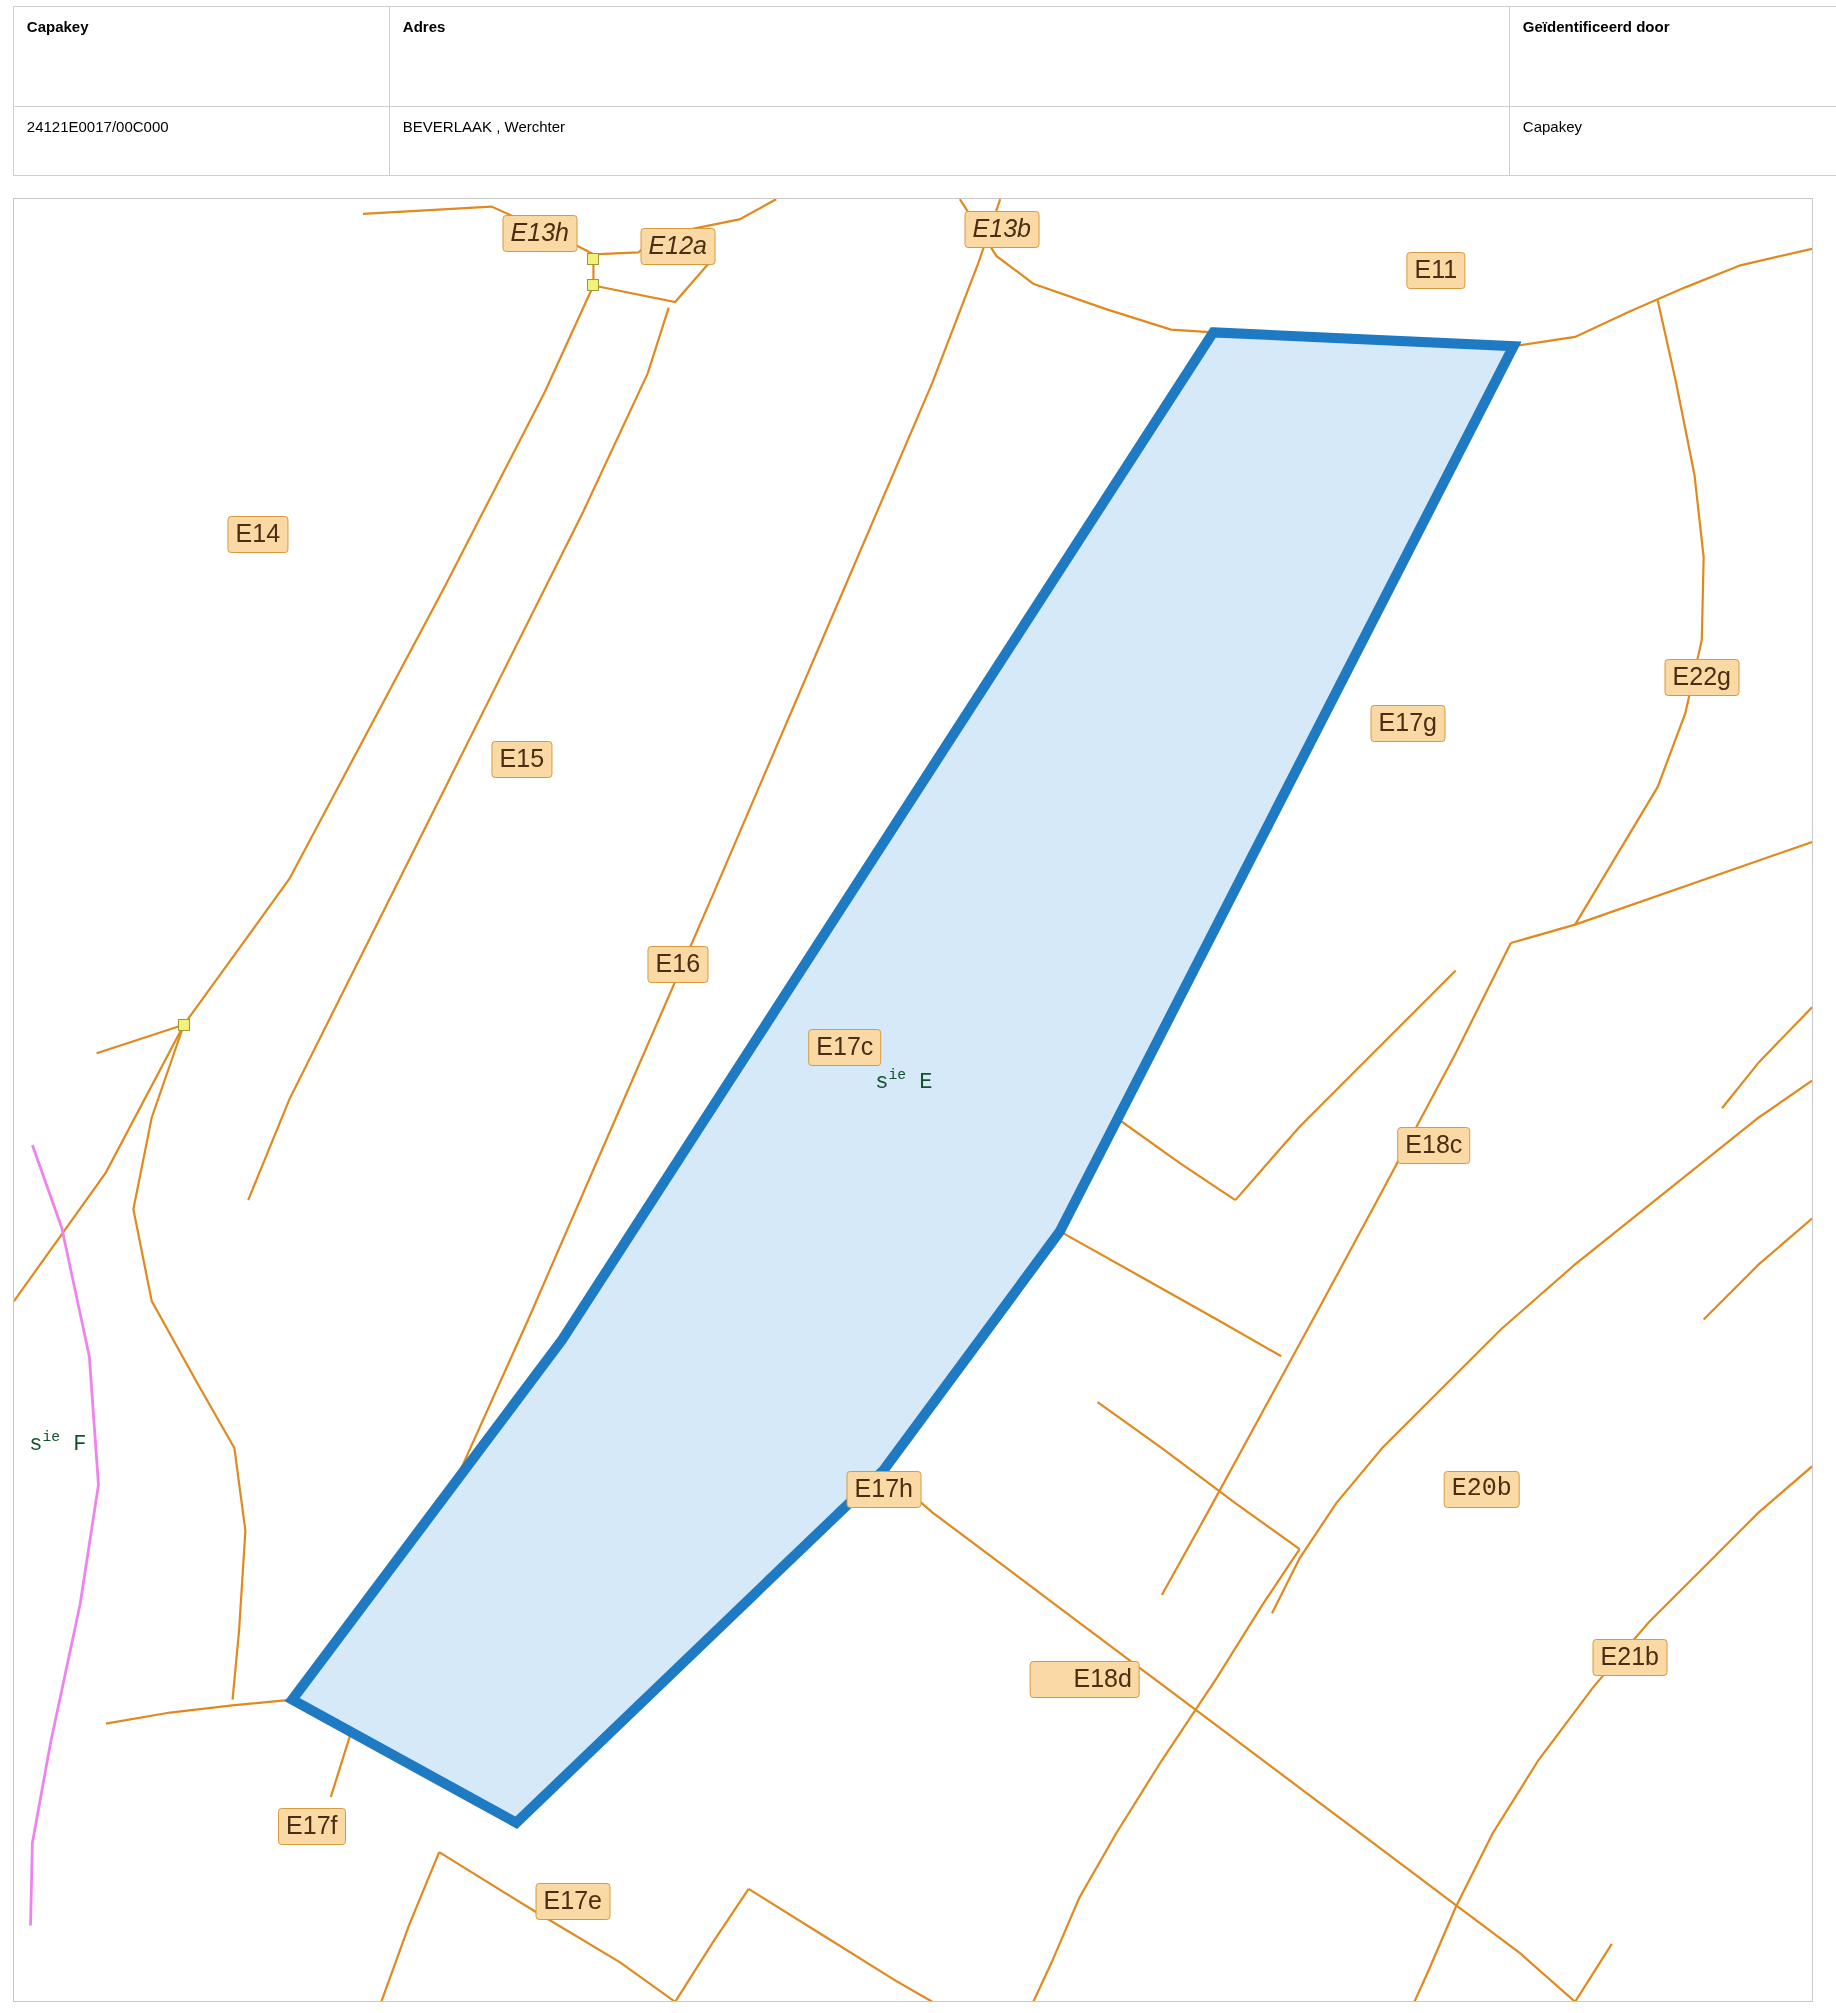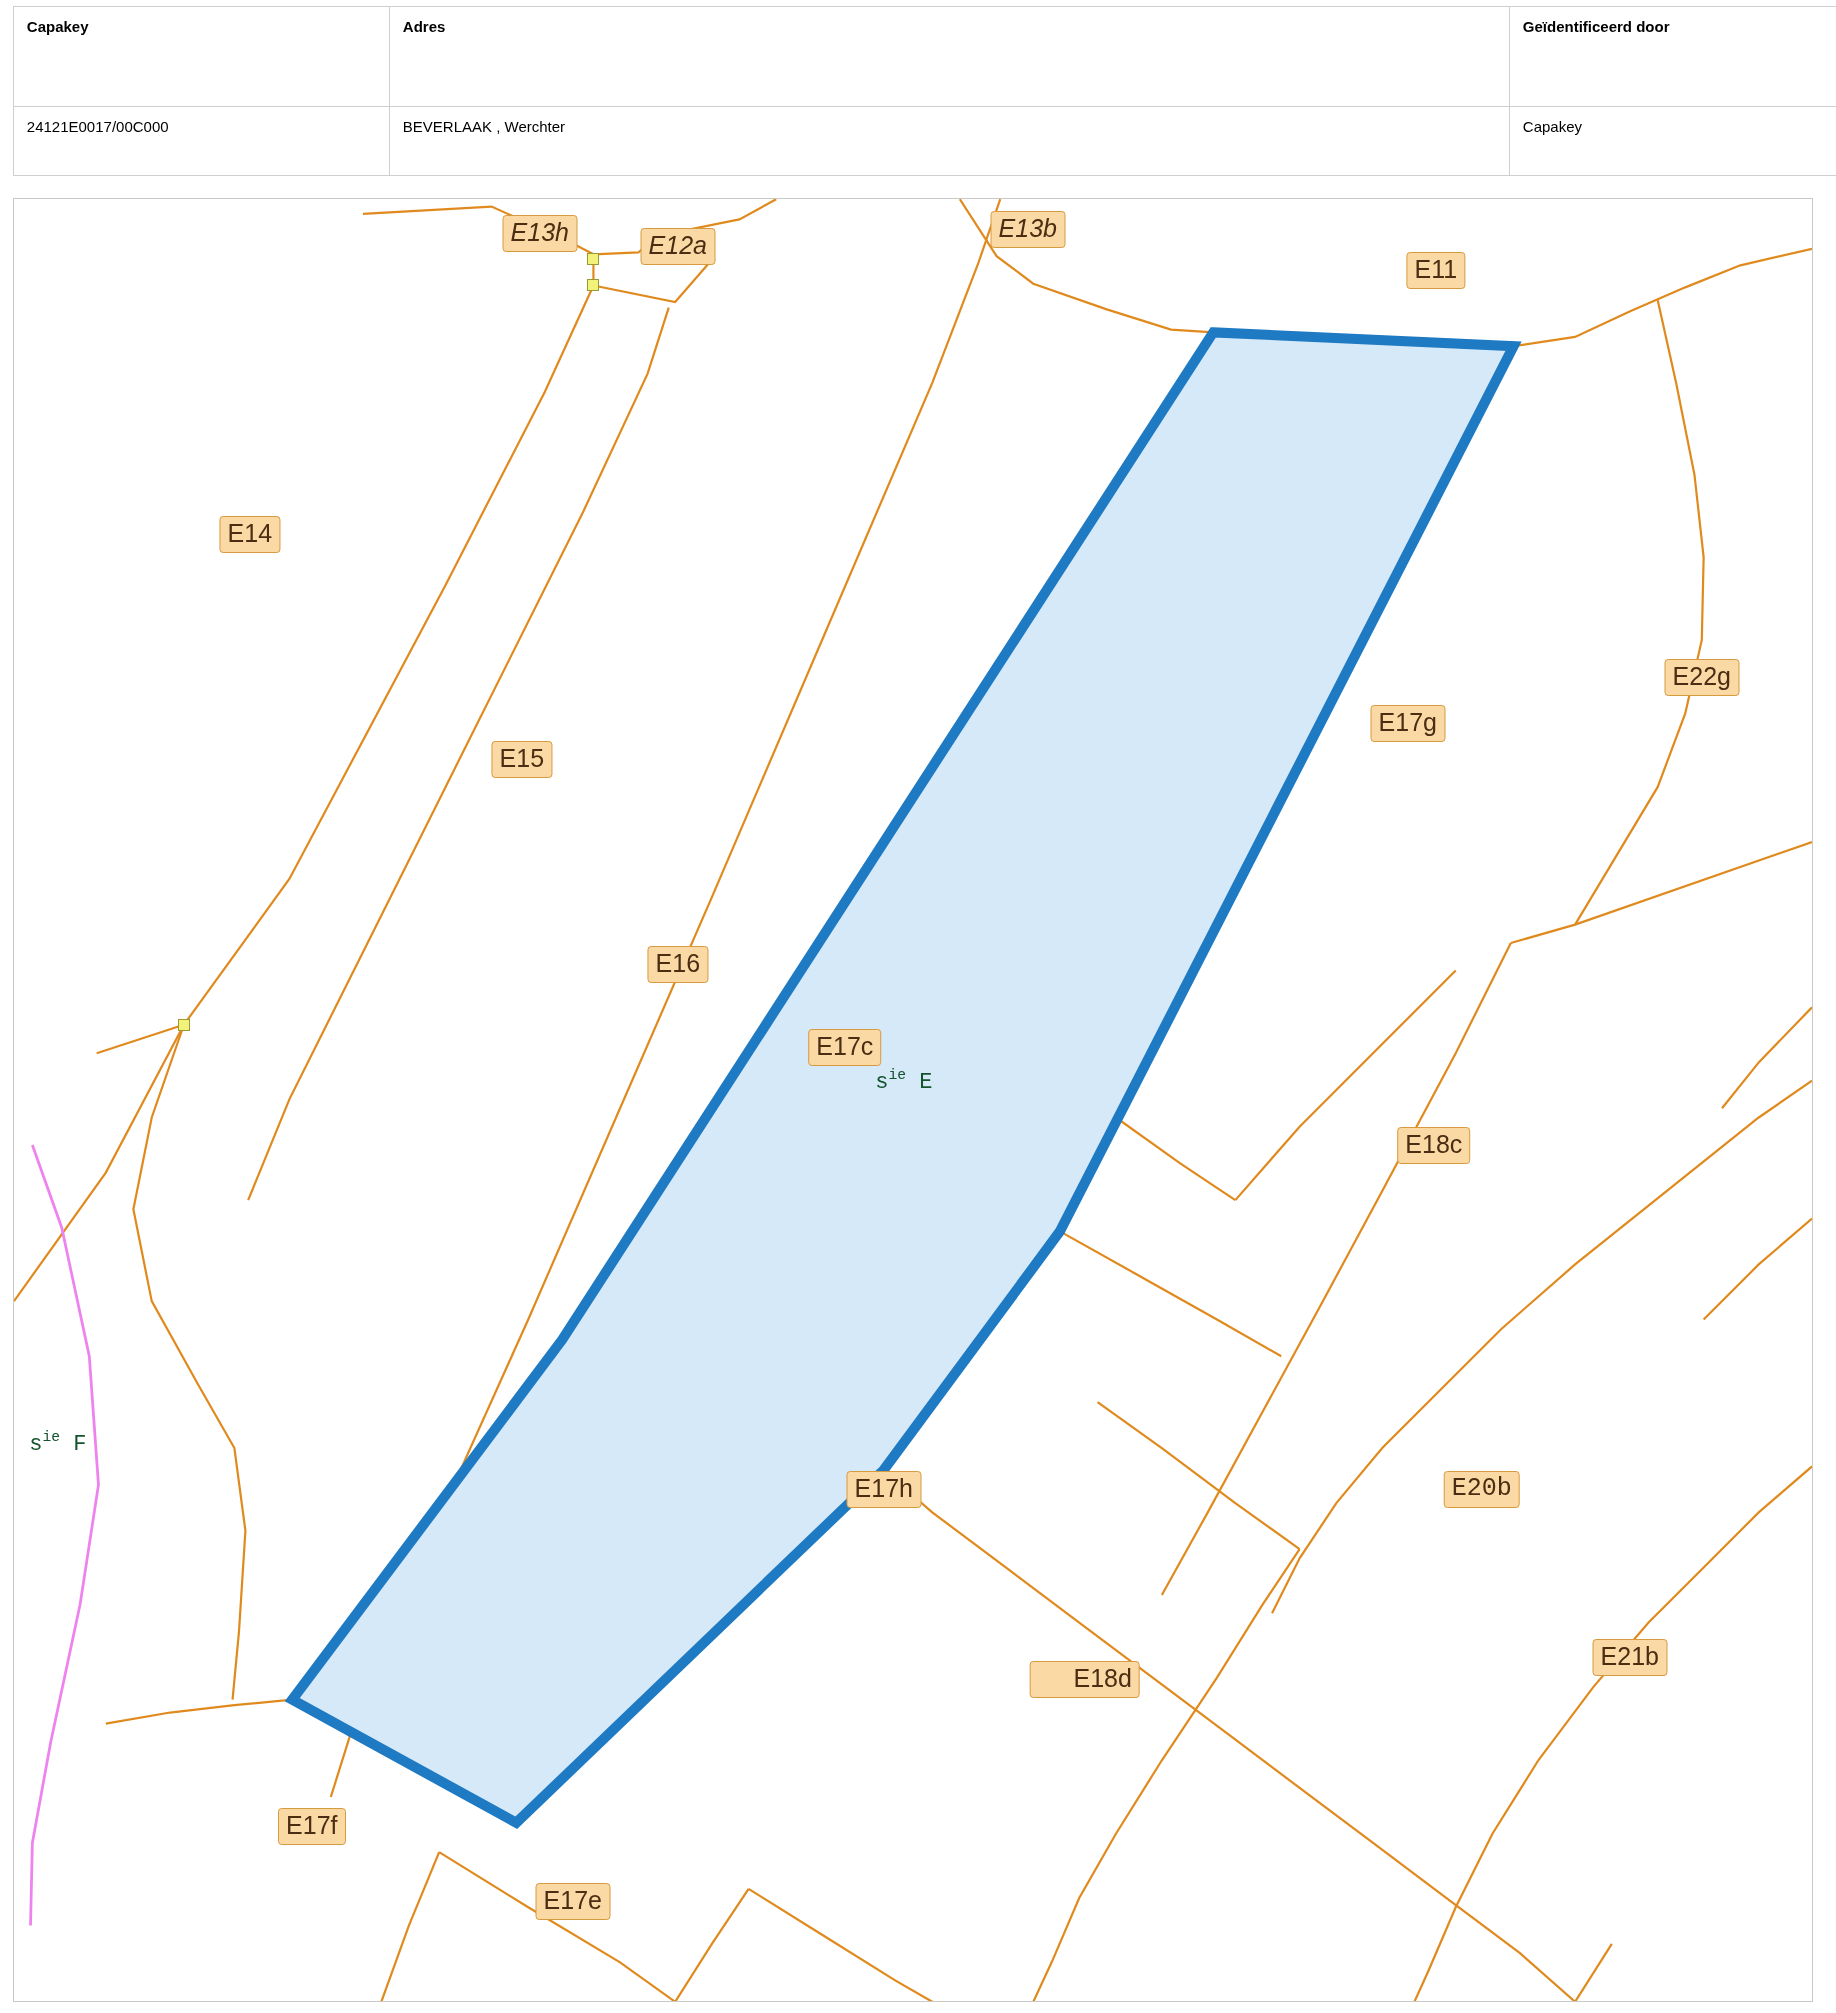--- a/index.html
+++ b/index.html
@@ -168,23 +168,23 @@
 
       <g fill="none" stroke="#ee82ee" stroke-width="3">
         <path d="M 20 1030 L 52 1120 L 82 1260 L 92 1400 L 72 1530 L 40 1680 L 20 1790 L 18 1880"></path>
       </g>
 
       <polygon id="selection-shape" points="1306,145 1633,160 1139,1124 947,1384 547,1768 303,1634 597,1242" fill="#d6e9f8" stroke="#1f7ac4" stroke-width="11"></polygon>
     </svg>
 
     <div class="plabel italic" style="left:526px; top:35px;">E13h</div>
     <div class="plabel italic" style="left:664px; top:48px;">E12a</div>
-    <div class="plabel italic" style="left:1014px; top:31px;">E13b</div>
+    <div class="plabel italic" style="left:988px; top:31px;">E13b</div>
     <div class="plabel" style="left:1422px; top:72px;">E11</div>
-    <div class="plabel" style="left:236px; top:336px;">E14</div>
+    <div class="plabel" style="left:244px; top:336px;">E14</div>
     <div class="plabel" style="left:508px; top:561px;">E15</div>
     <div class="plabel" style="left:1688px; top:479px;">E22g</div>
     <div class="plabel" style="left:1394px; top:525px;">E17g</div>
     <div class="plabel" style="left:664px; top:766px;">E16</div>
     <div class="plabel" style="left:831px; top:849px;">E17c</div>
     <div class="plabel" style="left:1420px; top:947px;">E18c</div>
     <div class="plabel" style="left:870px; top:1291px;">E17h</div>
     <div class="plabel" style="left:1468px; top:1291px;font-family:Liberation Mono, monospace;">E20b</div>
     <div class="plabel" style="left:1616px; top:1459px;">E21b</div>
     <div class="plabel" style="left:1071px; top:1481px;padding-left:43px;">E18d</div>

